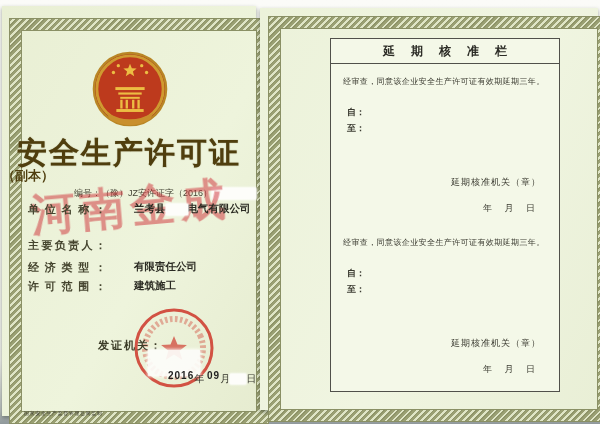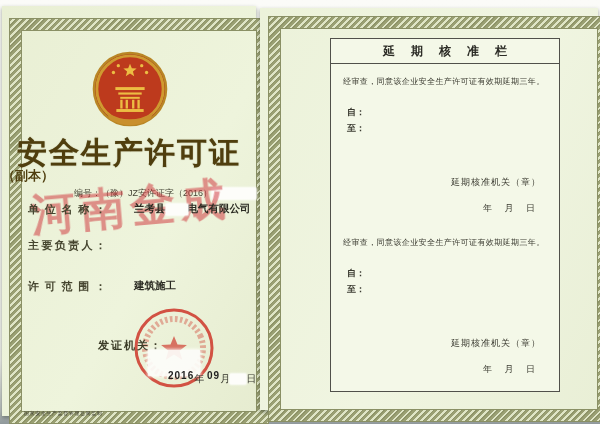--- a/index.html
+++ b/index.html
@@ -89,20 +89,24 @@
     <div class="watermark">河南金成</div>
 
     <div class="field-row" style="top:196px;">
       <span class="flabel">单位名称：</span>
       <span class="fvalue"><span>兰考县</span><span class="redaction inline" style="width:22px;height:11px;"></span><span>电气有限公司</span></span>
     </div>
     <div class="field-row" style="top:232px;">
       <span class="flabel">主要负责人：</span>
       <span class="fvalue"></span>
     </div>
+    <div class="field-row" style="top:254px;">
+      <span class="flabel">经济类型：</span>
+      <span class="fvalue">有限责任公司</span>
+    </div>
     <div class="field-row" style="top:273px;">
       <span class="flabel">许可范围：</span>
       <span class="fvalue">建筑施工</span>
     </div>
 
 
     <svg class="seal" viewBox="0 0 84 84">
       <circle cx="42" cy="42" r="38" fill="none" stroke="#ce372a" stroke-width="3"></circle>
       <circle cx="42" cy="42" r="29" fill="none" stroke="#ce372a" stroke-width="6" stroke-dasharray="2.6 2.4" opacity=".45" transform="rotate(-25 42 42)"></circle>
       <polygon points="42,30 45.5,38.6 54.9,39 47.6,44.8 50.2,53.8 42,48.5 33.8,53.8 36.4,44.8 29.1,39 38.5,38.6" fill="#ce372a" opacity=".8"></polygon>

